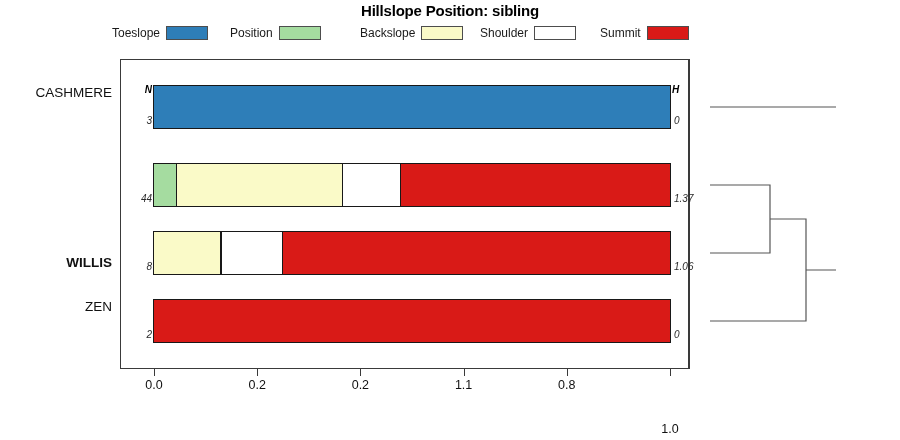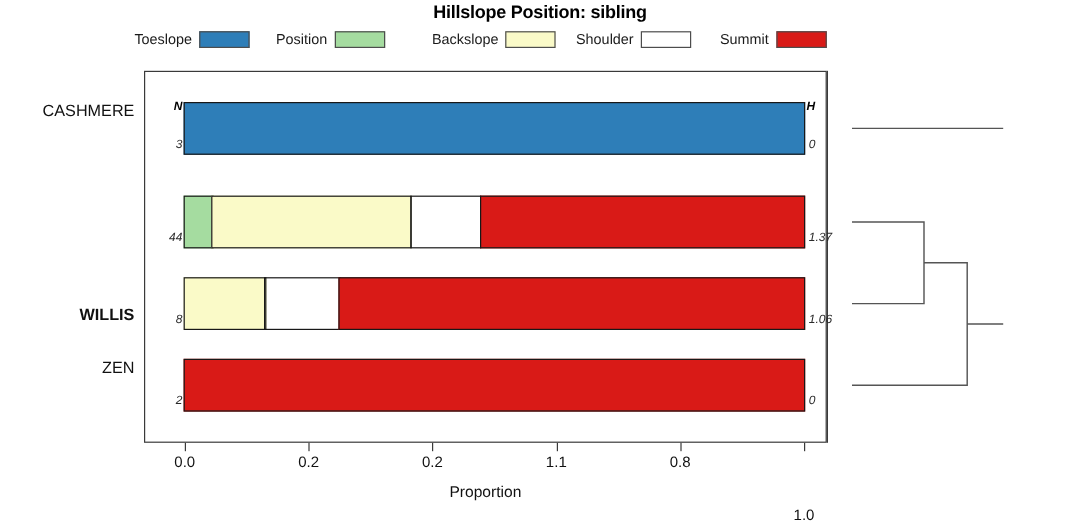--- a/index.html
+++ b/index.html
@@ -199,21 +199,20 @@
       <div class="tick-label" style="left: 257.2px;">0.2</div>
       <div class="tick-mark" style="left: 360.4px;"></div>
       <div class="tick-label" style="left: 360.4px;">0.2</div>
       <div class="tick-mark" style="left: 463.6px;"></div>
       <div class="tick-label" style="left: 463.6px;">1.1</div>
       <div class="tick-mark" style="left: 566.8px;"></div>
       <div class="tick-label" style="left: 566.8px;">0.8</div>
       <div class="tick-mark" style="left: 670px;"></div>
       <div class="tick-label" style="left: 670px; margin-top: 44px;">1.0</div>
     </div>
-  <div id="x-axis-title">Proportion</div>
 
   <div id="dendro-divider"></div>
   <svg id="dendrogram" viewBox="0 0 211 310" preserveAspectRatio="none">
       <path d="M 21 126 H 81 V 194 H 21" fill="none" stroke="#555555" stroke-width="1.2"></path>
       <path d="M 81 160 H 117 V 262 H 21" fill="none" stroke="#555555" stroke-width="1.2"></path>
       <path d="M 117 211 H 202 V 48 H 21" fill="none" stroke="#555555" stroke-width="1.2"></path>
     </svg>
 
 <div class="n-header" style="left: 128px; top: 84px;">N</div>
     <div class="h-header" style="left: 672px; top: 84px;">H</div>

